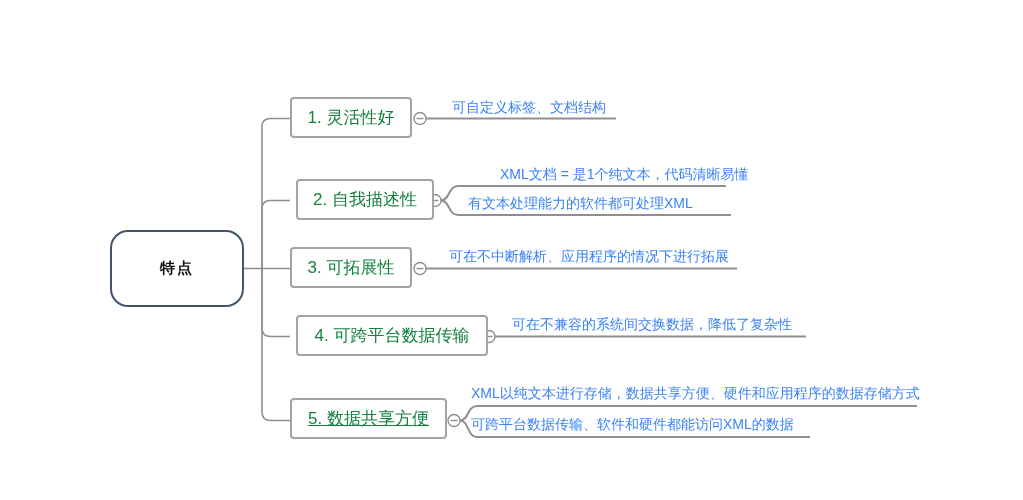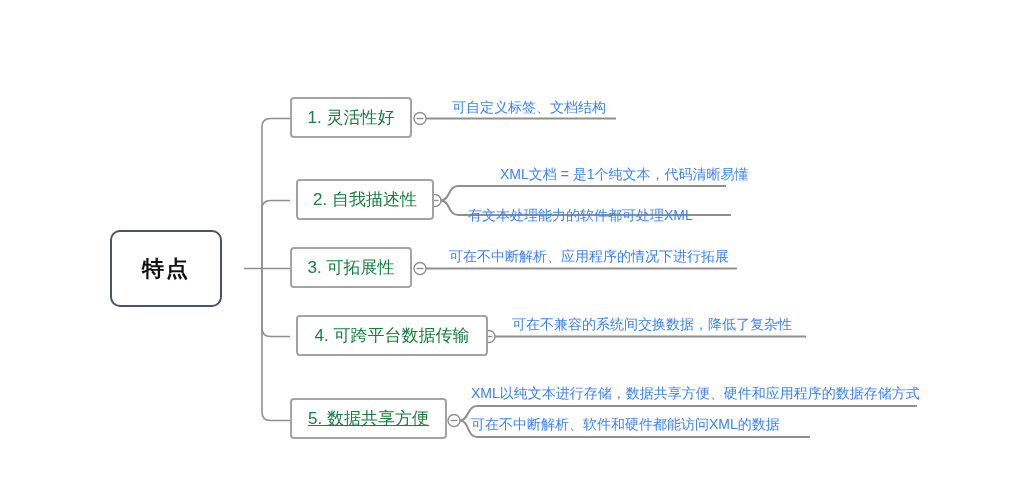--- a/index.html
+++ b/index.html
@@ -13,41 +13,41 @@
   .wires{position:absolute;left:0;top:0;width:1023px;height:500px;}
   .topic{
     position:absolute;
     display:flex;align-items:center;justify-content:center;
     background:#ffffff;
     box-sizing:border-box;
     color:#1f1f1f;
     white-space:nowrap;
   }
   .root{
-    left:110px;top:230px;width:112px;height:77px;
-    border:2px solid #44546b;border-radius:10px;
-    font-size:22px;font-weight:bold;letter-spacing:2px;color:#111111;
+    left:110px;top:230px;width:134px;height:77px;
+    border:2px solid #44546b;border-radius:18px;
+    font-size:15px;font-weight:bold;letter-spacing:2px;color:#111111;
   }
   .branch{
     border:2px solid #a3a3a3;border-radius:4px;
     font-size:17px;height:41px;color:#15803d;
   }
   .b1{left:290px;top:97px;width:122px;}
   .b2{left:296px;top:179px;width:138px;}
   .b3{left:290px;top:247px;width:122px;}
   .b4{left:296px;top:315px;width:192px;}
   .b5{left:290px;top:398px;width:157px;text-decoration:underline;}
   .leaf{
     position:absolute;
     font-size:14px;color:#3b82f6;
     white-space:nowrap;line-height:19px;
   }
   .t1{left:452px;top:98px;}
   .t2a{left:468px;top:165px;margin-left:32px;}
-  .t2b{left:468px;top:194px;margin-top:12px;}
+  .t2b{left:468px;top:194px;}
   .t3{left:449px;top:247px;text-align:center;}
   .t4{left:512px;top:315px;font-family:Liberation Serif, serif;}
   .t5a{left:471px;top:384px;}
   .t5b{left:471px;top:415px;}
 </style>
 </head>
 <body>
 
 <div class="canvas">
 
@@ -101,15 +101,15 @@
   <div class="topic branch b3">3. 可拓展性</div>
   <div class="topic branch b4">4. 可跨平台数据传输</div>
   <div class="topic branch b5">5. 数据共享方便</div>
 
   <div class="leaf t1">可自定义标签、文档结构</div>
   <div class="leaf t2a">XML文档 = 是1个纯文本，代码清晰易懂</div>
   <div class="leaf t2b">有文本处理能力的软件都可处理XML</div>
   <div class="leaf t3">可在不中断解析、应用程序的情况下进行拓展</div>
   <div class="leaf t4">可在不兼容的系统间交换数据，降低了复杂性</div>
   <div class="leaf t5a">XML以纯文本进行存储，数据共享方便、硬件和应用程序的数据存储方式</div>
-  <div class="leaf t5b">可在不中断解析、软件和硬件都能访问XML的数据</div>
+  <div class="leaf t5b">可跨平台数据传输、软件和硬件都能访问XML的数据</div>
 
 </div>
 
 </body></html>

